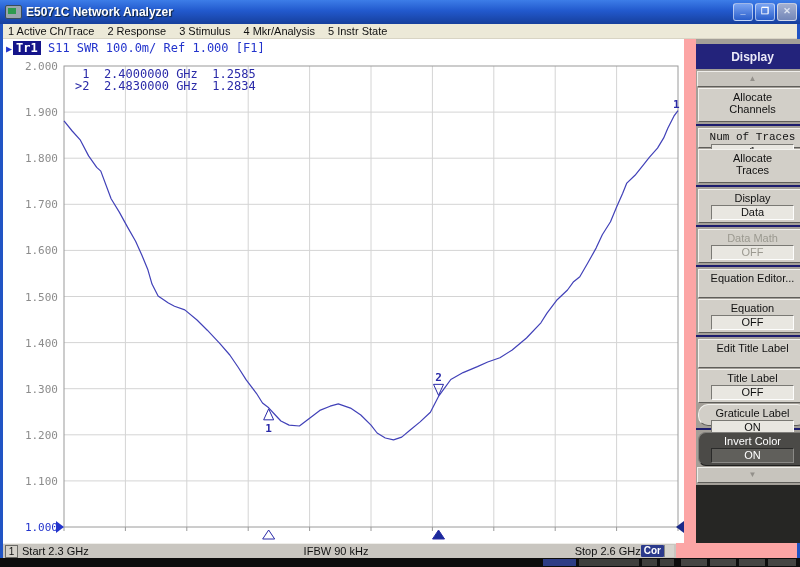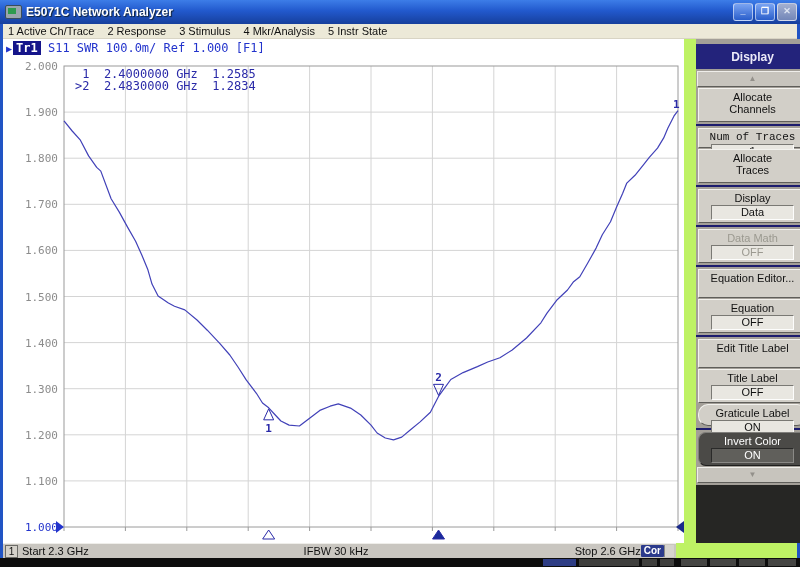--- a/index.html
+++ b/index.html
@@ -1,16 +1,16 @@
 <!DOCTYPE html>
 <html><head>
 <meta charset="utf-8">
 <style>
   html,body{margin:0;padding:0;background:#000;}
-  #root{position:relative;width:800px;height:567px;background:#bef264;overflow:hidden;
+  #root{position:relative;width:800px;height:567px;background:#fca5a5;overflow:hidden;
         font-family:"Liberation Sans",sans-serif;-webkit-font-smoothing:antialiased;}
 
   
   .titlebar{position:absolute;left:0;top:0;width:800px;height:24px;
     background:linear-gradient(to bottom,#3d7de8 0%,#2259cd 45%,#163f9c 100%);
     display:flex;align-items:center;box-sizing:border-box;padding:0 3px;}
   .app-icon{width:15px;height:12px;background:#9aa5ad;border:1px solid #3a4c5a;border-radius:2px;
     margin:0 4px 0 2px;position:relative;}
   .app-icon::after{content:"";position:absolute;left:2px;top:2px;width:8px;height:6px;background:#2d9a4e;}
   .title-text{color:#fff;font-weight:bold;font-size:12px;text-shadow:1px 1px 1px #123;}
@@ -241,21 +241,21 @@
       </div>
     <div class="sk-scroll">
         <span>▼</span>
       </div>
     <div class="sk-filler"></div>
   </div>
 
   <div class="statusbar">
     <div class="ch-box">1</div>
     <div>Start 2.3 GHz</div>
-    <div class="ifbw">IFBW 30 kHz</div>
+    <div class="ifbw">IFBW 90 kHz</div>
     <div class="sb-right">
       <div>Stop 2.6 GHz</div>
       <div class="cor-badge">Cor</div>
       <div class="grip"></div>
     </div>
   </div>
 
   <div class="bottomstrip">
     <div class="blk" style="left:543px;width:33px;background:#2e3d85;"></div>
     <div class="blk" style="left:579px;width:60px;background:#3f3f3d;"></div>

